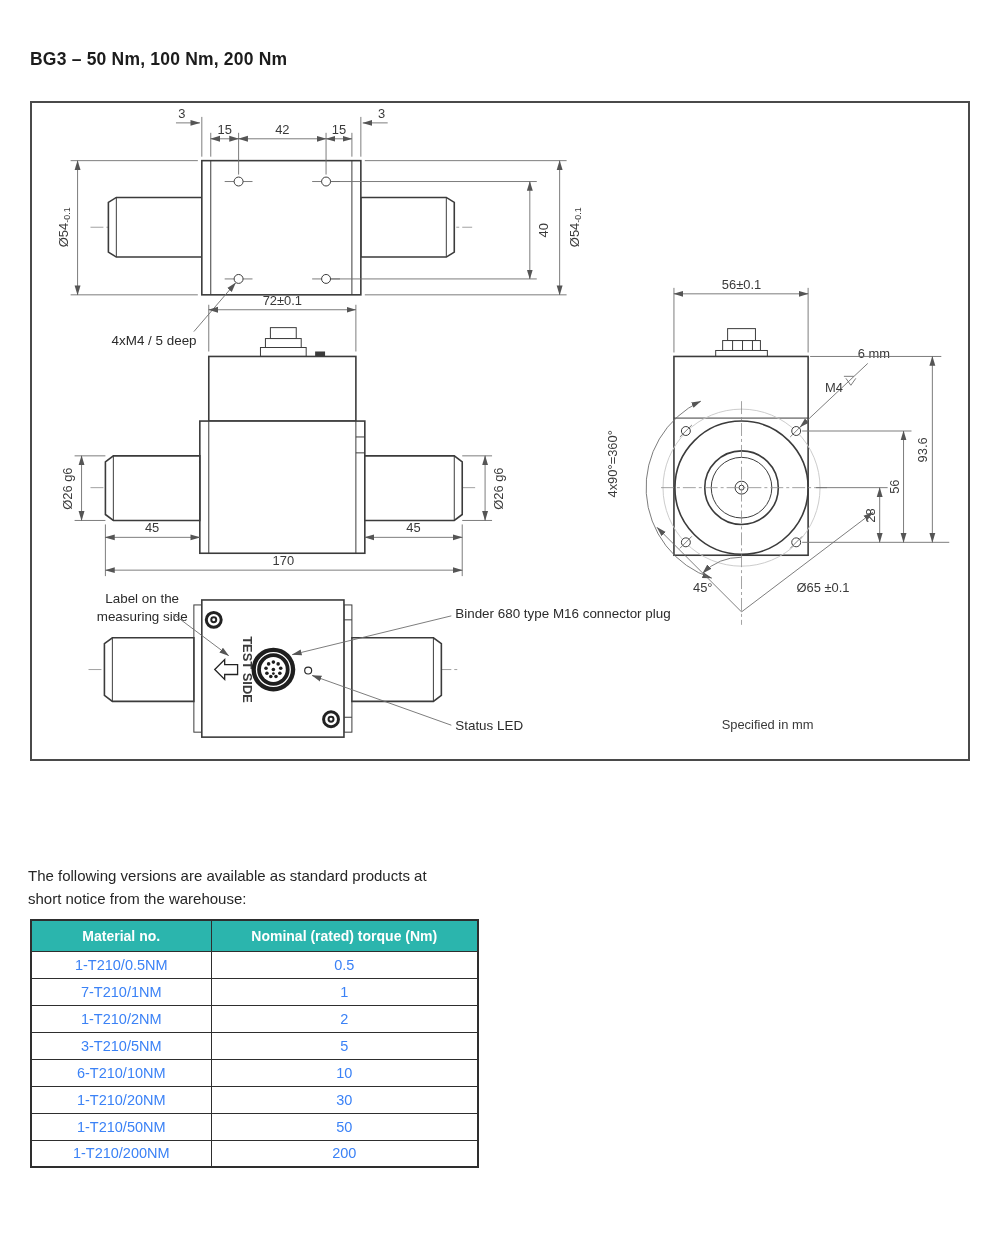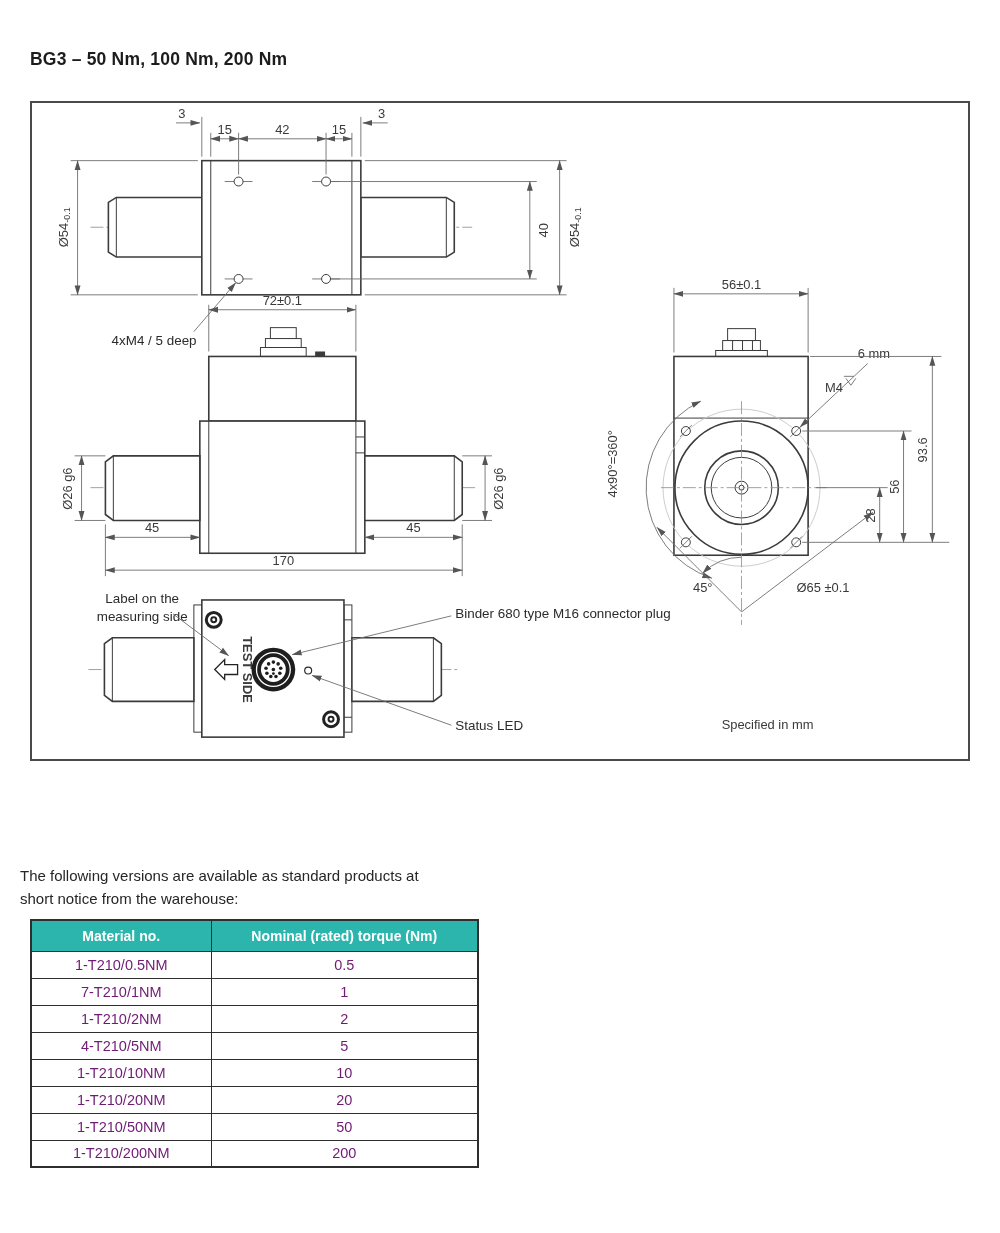--- a/index.html
+++ b/index.html
@@ -16,25 +16,25 @@
   .olh { stroke:#3b3b3b; stroke-width:1.6; fill:none; }
   .ol2 { stroke:#3b3b3b; stroke-width:1;   fill:#fff; }
   .ln2 { stroke:#3b3b3b; stroke-width:1;   fill:none; }
   .dl  { stroke:#6e6e6e; stroke-width:0.9; fill:none; }
   .cl  { stroke:#8a8a8a; stroke-width:0.8; fill:none; stroke-dasharray:13 3 3 3; }
   .thinc { stroke:#c6c6c6; stroke-width:0.9; fill:none; }
 
   .section-head { position:absolute; left:30px; top:806px; width:940px; border-bottom:2px solid #2bb5ad; padding-bottom:7px; }
   .section-head h2 { font-size:17px; font-weight:bold; color:#2bb5ad; letter-spacing:1px; }
 
-  .intro { position:absolute; left:20px; top:849px; width:400px; font-size:15px; line-height:1.5; color:#262626; }
+  .intro { position:absolute; left:28px; top:849px; width:400px; font-size:15px; line-height:1.5; color:#262626; }
 
   .order-table { position:absolute; left:30px; top:903px; border-collapse:collapse; border:2px solid #2e2e2e;padding-left:12px; }
   .order-table th { background:#2bb5ad; color:#ffffff; font-size:14px; font-weight:bold; border:1px solid #2e2e2e; height:31px; text-align:center; }
-  .order-table td { border:1px solid #2e2e2e; height:27px; text-align:center; font-size:14.5px; color:#701a75; }
+  .order-table td { border:1px solid #2e2e2e; height:27px; text-align:center; font-size:14.5px; color:#3b82f6; }
   .col-mat { width:180px; }
   .col-trq { width:267px; }
 </style>
 </head>
 <body>
 
 <div class="page">
 
   <h1 class="title">BG3 – 50 Nm, 100 Nm, 200 Nm</h1>
 
@@ -290,30 +290,30 @@
         </tr>
       <tr>
           <td>7-T210/1NM</td>
           <td>1</td>
         </tr>
       <tr>
           <td>1-T210/2NM</td>
           <td>2</td>
         </tr>
       <tr>
-          <td>4-T210/5NM</td>
+          <td>3-T210/5NM</td>
           <td>5</td>
         </tr>
       <tr>
-          <td>1-T210/10NM</td>
+          <td>6-T210/10NM</td>
           <td>10</td>
         </tr>
       <tr>
           <td>1-T210/20NM</td>
-          <td>20</td>
+          <td>30</td>
         </tr>
       <tr>
           <td>1-T210/50NM</td>
           <td>50</td>
         </tr>
       <tr>
           <td>1-T210/200NM</td>
           <td>200</td>
         </tr>
     </tbody>

